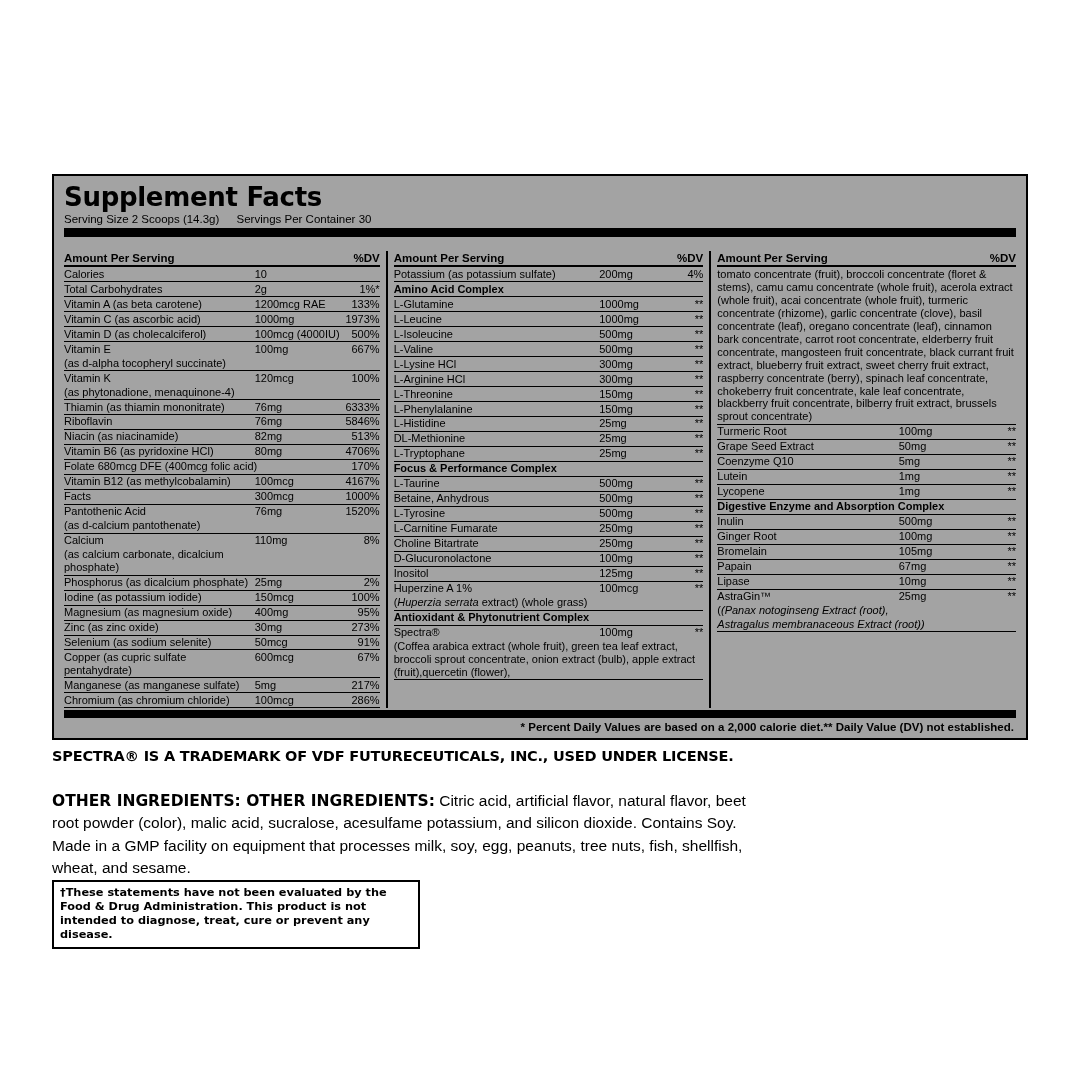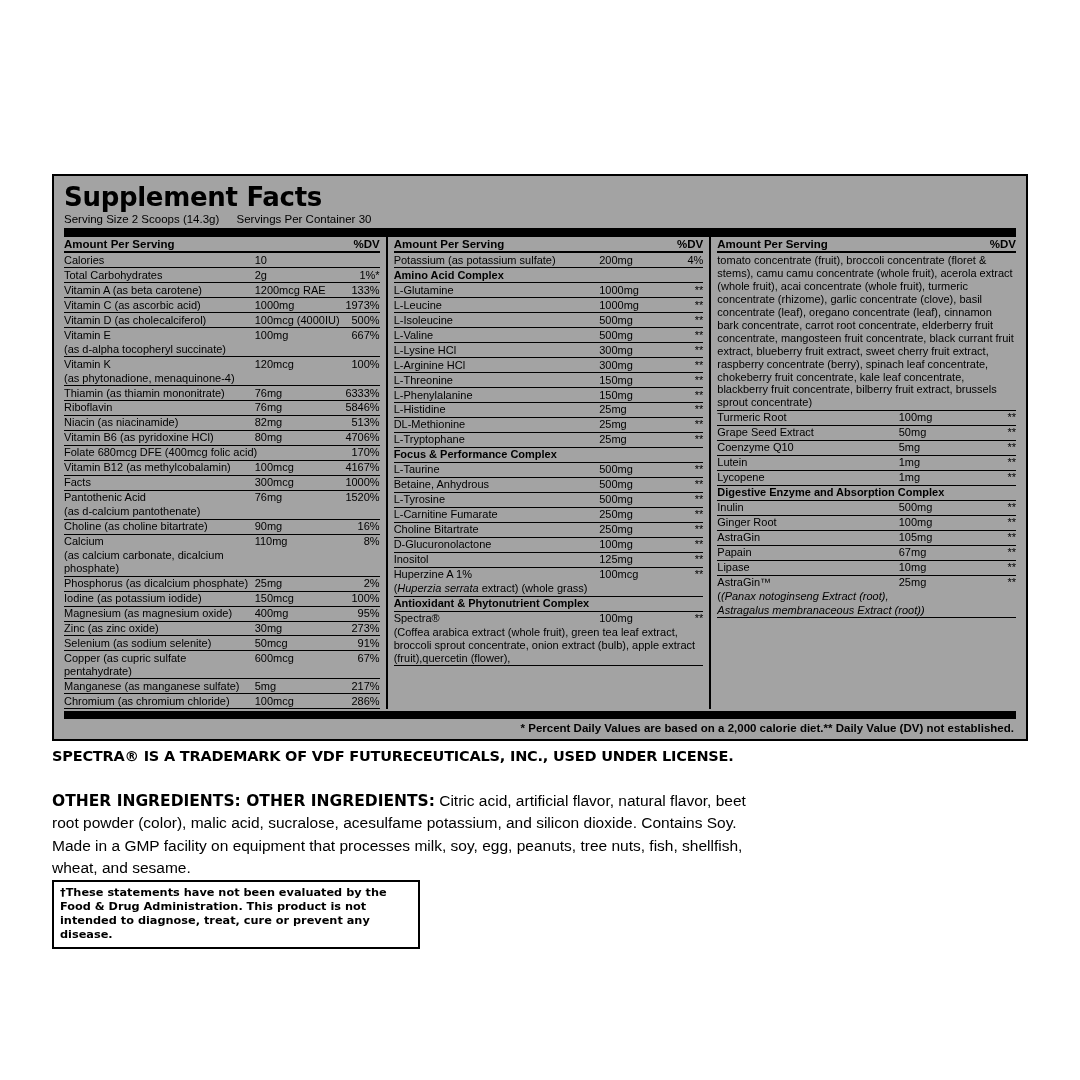--- a/index.html
+++ b/index.html
@@ -43,21 +43,21 @@
   .serving-line span { margin-right: 14px; text-align: right; }
 
   .thickbar {
     height: 9px;
     background: #000;
     margin: 2px 0 0 0;
   }
 
   .cols {
     display: flex;
-    margin-top: 0px;
+    margin-top: 14px;
   }
   .col {
     box-sizing: border-box;
   }
   .col1 { width: 323px; padding-right: 6px; }
   .col2 { width: 325px; padding: 0 6px; border-left: 2px solid #000; }
   .col3 { width: 308px; padding-left: 6px; border-left: 2px solid #000; }
 
   .colhead {
     display: flex;
@@ -250,25 +250,20 @@
           <tr class="noline">
               <td class="nm">Pantothenic Acid</td>
               <td class="amt">76mg</td>
               <td class="dv">1520%</td>
             </tr>
           <tr>
               <td class="nm indent">(as d-calcium pantothenate)</td>
               <td class="amt"></td>
               <td class="dv"></td>
             </tr>
-          <tr>
-              <td class="nm">Choline (as choline bitartrate)</td>
-              <td class="amt">90mg</td>
-              <td class="dv">16%</td>
-            </tr>
           <tr class="noline">
               <td class="nm">Calcium</td>
               <td class="amt">110mg</td>
               <td class="dv">8%</td>
             </tr>
           <tr>
               <td class="nm indent">(as calcium carbonate, dicalcium phosphate)</td>
               <td class="amt"></td>
               <td class="dv"></td>
             </tr>
@@ -489,21 +484,21 @@
               <td class="nm">Inulin</td>
               <td class="amt">500mg</td>
               <td class="dv">**</td>
             </tr>
           <tr>
               <td class="nm">Ginger Root</td>
               <td class="amt">100mg</td>
               <td class="dv">**</td>
             </tr>
           <tr>
-              <td class="nm">AstraGin</td>
+              <td class="nm">Bromelain</td>
               <td class="amt">105mg</td>
               <td class="dv">**</td>
             </tr>
           <tr>
               <td class="nm">Papain</td>
               <td class="amt">67mg</td>
               <td class="dv">**</td>
             </tr>
           <tr>
               <td class="nm">Lipase</td>

